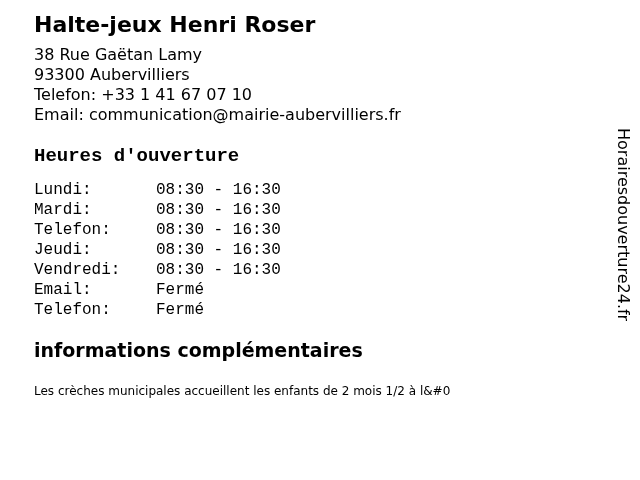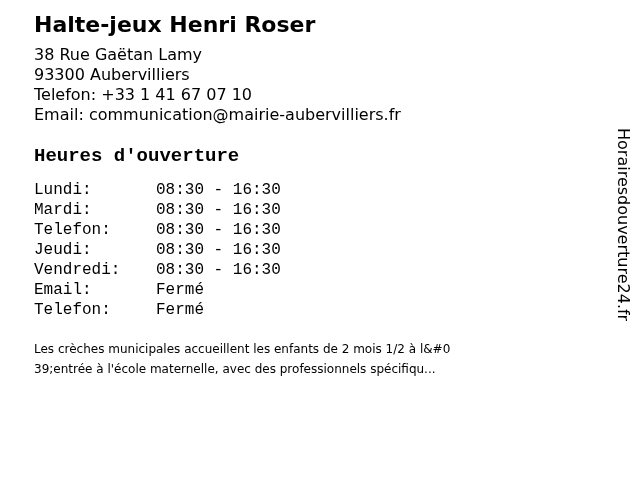--- a/index.html
+++ b/index.html
@@ -101,21 +101,21 @@
     <span>Jeudi:</span>
     <span>08:30 - 16:30</span>
     <span>Vendredi:</span>
     <span>08:30 - 16:30</span>
     <span>Email:</span>
     <span>Fermé</span>
     <span>Telefon:</span>
     <span>Fermé</span>
   </div>
 
+  <h2 class="section-heading info-heading">informations complémentaires</h2>
 
   <div class="info-text">
     <div class="info-line">Les crèches municipales accueillent les enfants de 2 mois 1/2 à l&amp;#0</div>
-    <div class="info-line">39;entrée à l'école maternelle, avec des professionnels spécifiqu...</div>
   </div>
 
 </div>
 
 <div class="watermark">Horairesdouverture24.fr</div>
 
 </body></html>

